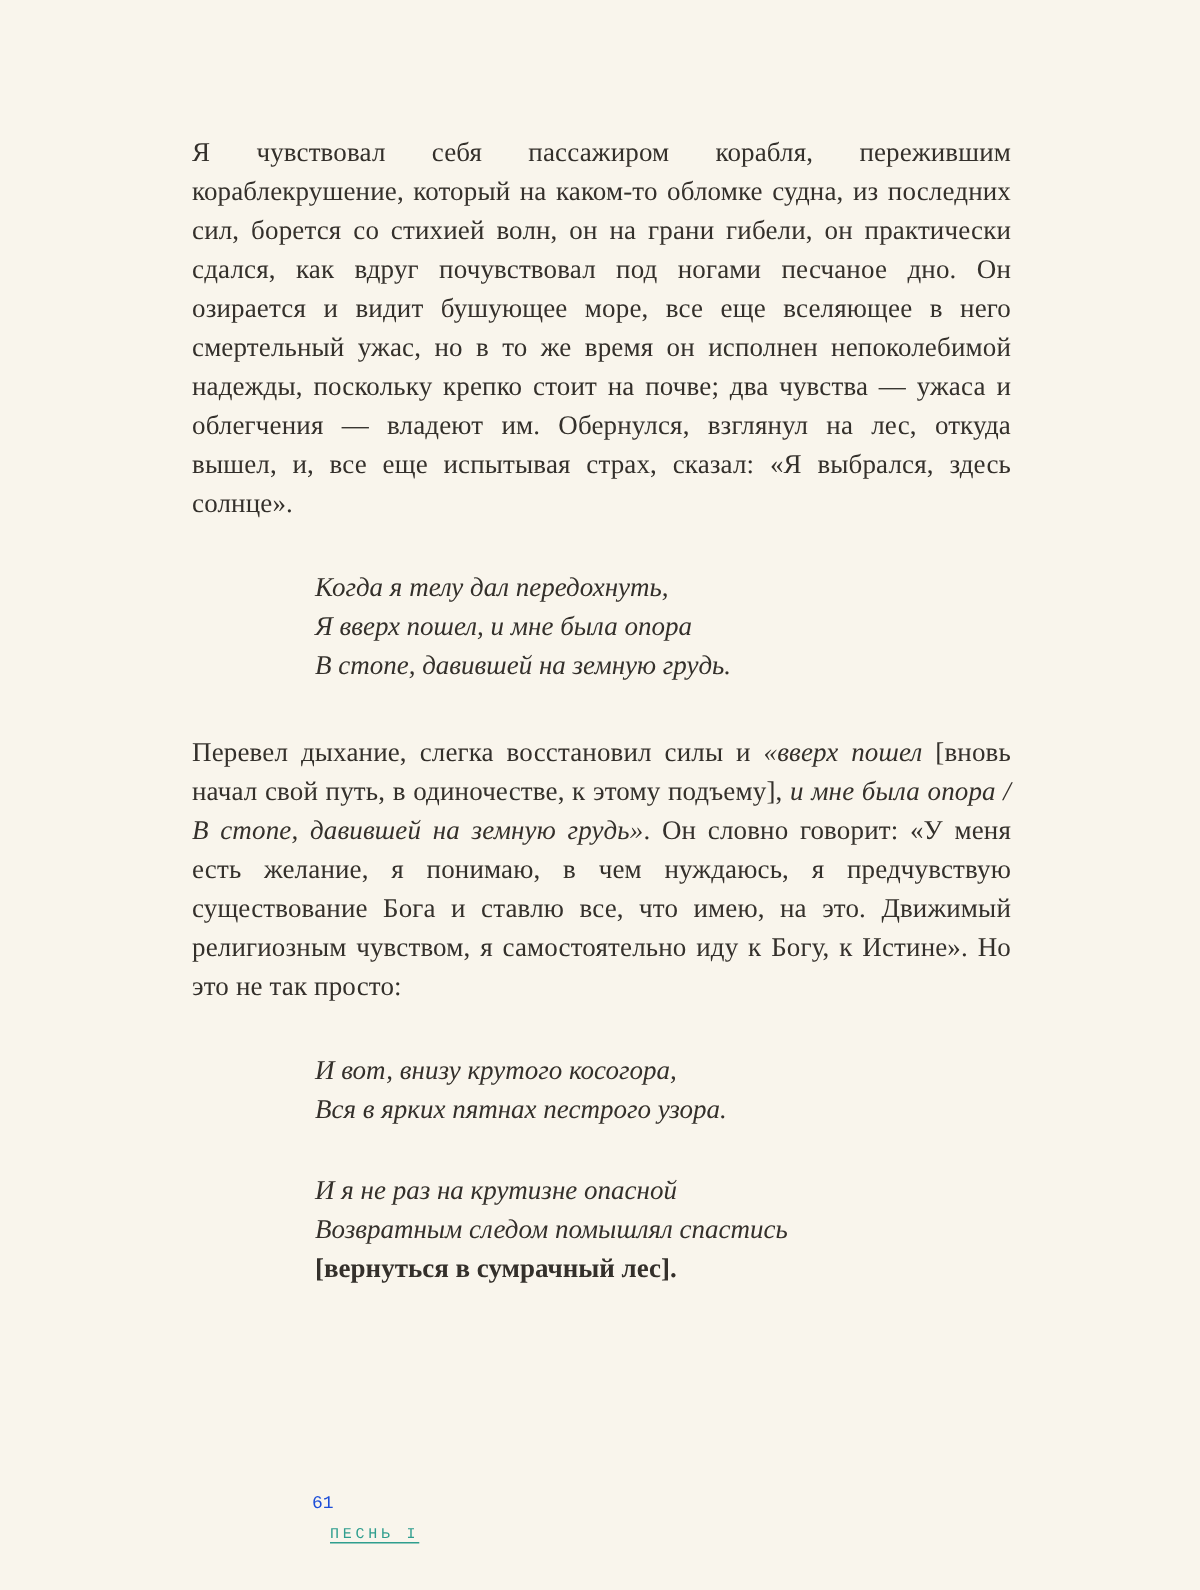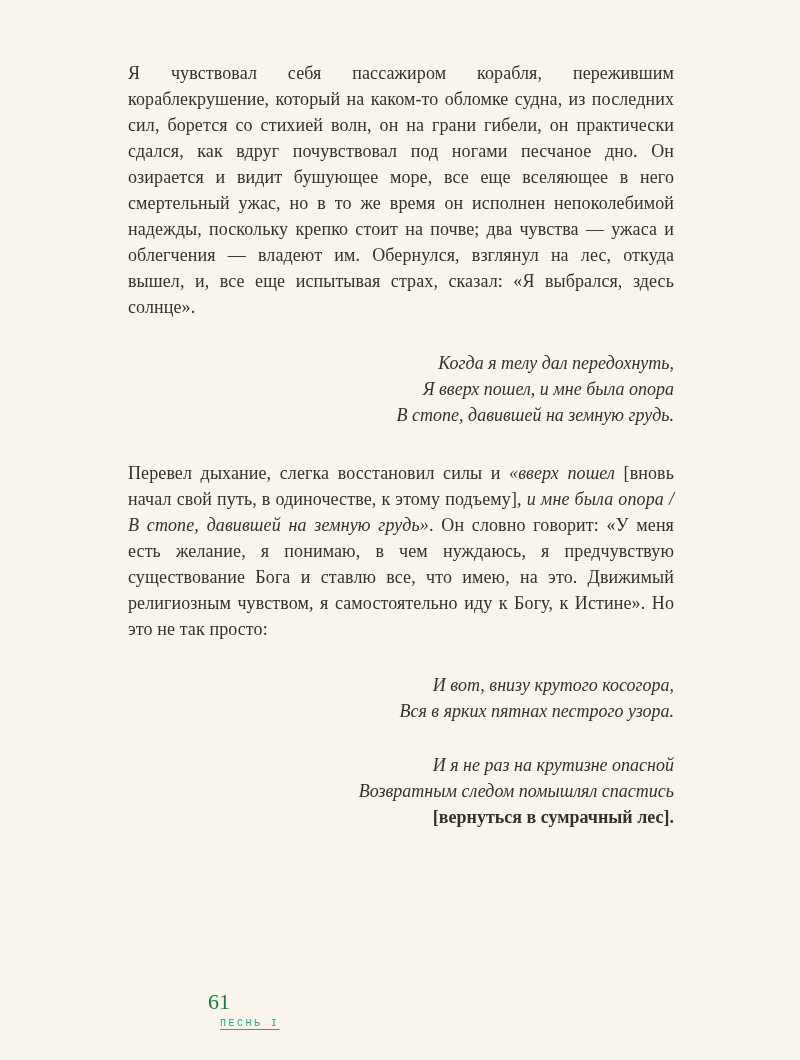--- a/index.html
+++ b/index.html
@@ -7,21 +7,21 @@
     padding: 0;
     background: #f9f5ec;
   }
   .page {
     position: relative;
     width: 800px;
     height: 1060px;
     margin: 0 auto;
     background: #f9f5ec;
     box-sizing: border-box;
-    padding: 60px 126px 0 128px;
+    padding: 88px 126px 0 128px;
     overflow: hidden;
     font-family: "Liberation Serif", "DejaVu Serif", serif;
     color: #34302b;
   }
   .body-text {
     margin: 0 0 30px 0;
     font-size: 18px;
     line-height: 26px;
     text-align: justify;
     letter-spacing: 0.1px;
@@ -30,38 +30,38 @@
     font-style: italic;
   }
   .verse {
     margin: 0 0 32px 82px;
     font-size: 18px;
     line-height: 26px;
     font-style: italic;
   }
   .verse .verse-line {
     white-space: nowrap;
-    text-align: right;
   }
   .verse .roman {
     font-style: normal;
     font-weight: bold;
   }
   .stanza-follow {
     margin-top: -4px;
   }
   .page-footer {
     position: absolute;
     left: 208px;
     top: 992px;
   }
   .page-number {
-    font-size: 22px;
+    font-size: 12px;
     line-height: 20px;
-    color: #15803d;
+    color: #1d4ed8;
+    font-family: Liberation Mono, monospace;
   }
   .running-title {
     display: inline-block;
     margin: 5px 0 0 12px;
     font-family: Liberation Mono, monospace;
     font-size: 10px;
     letter-spacing: 2.5px;
     color: #2f9e8e;
     text-decoration: underline;
     text-underline-offset: 3px;

